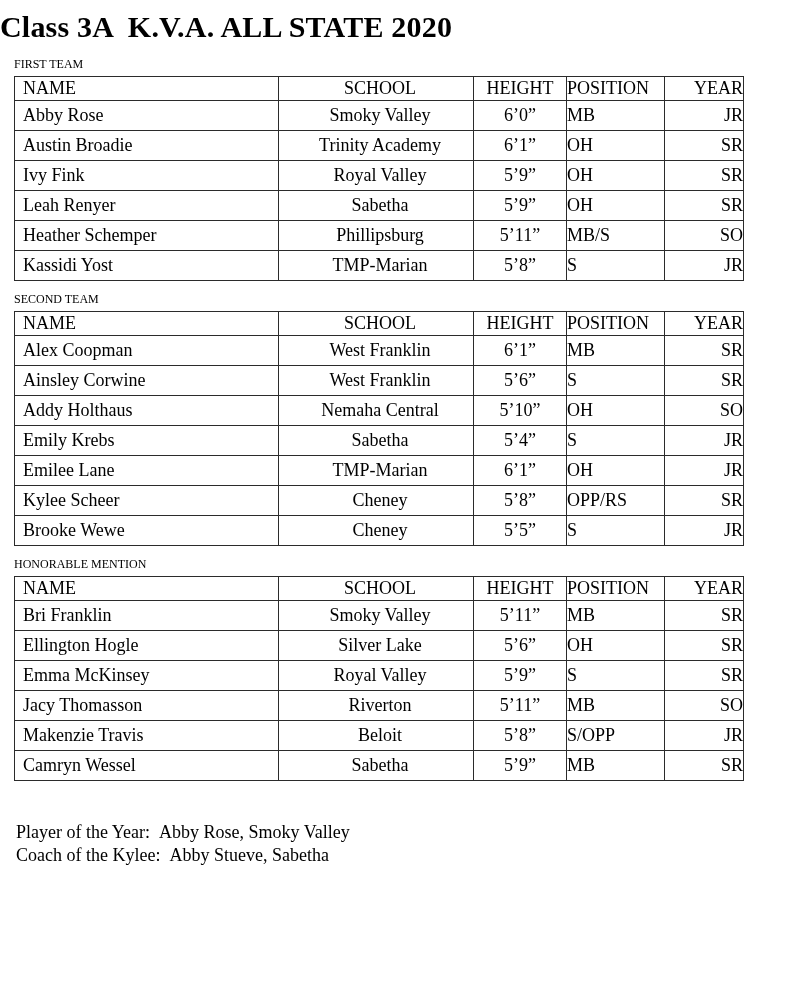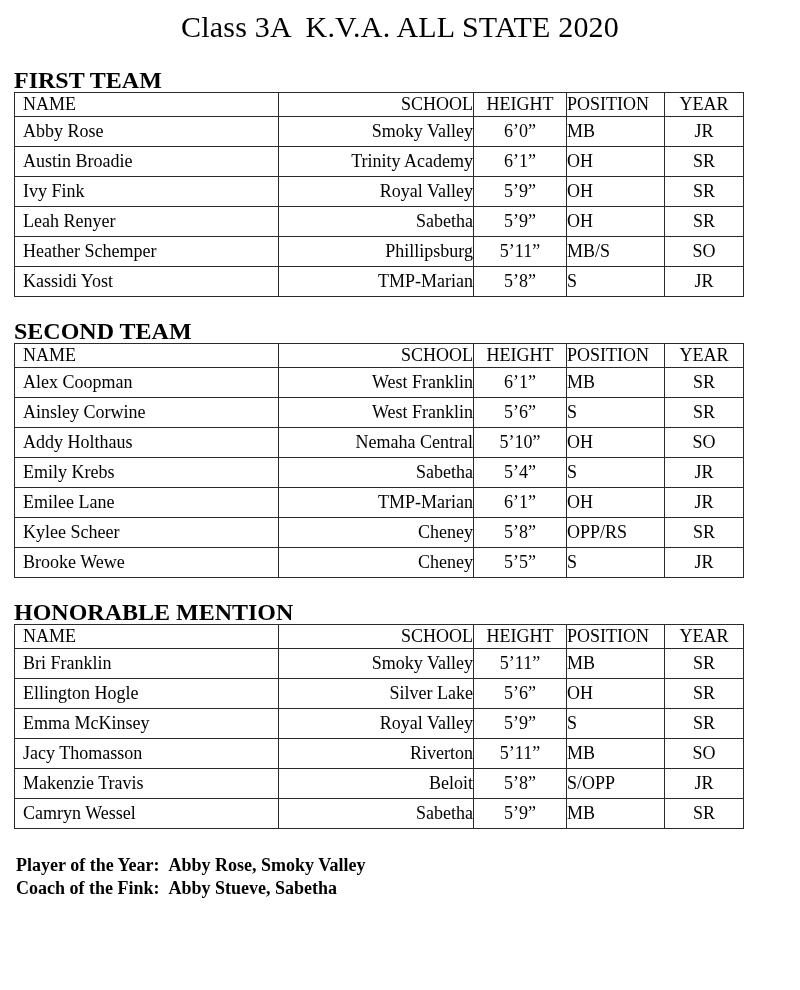--- a/index.html
+++ b/index.html
@@ -15,63 +15,62 @@
     color: #000000;
   }
   .page {
     position: relative;
     width: 800px;
     height: 990px;
     background: #ffffff;
   }
   .title {
     padding-top: 8px;
-    text-align: center;
-    font-weight: normal;
+    font-weight: bold;
     font-size: 30px;
     line-height: 38px;
     white-space: pre-wrap;
     letter-spacing: 0.2px;
   }
   .section {
     margin-left: 14px;
     width: 714px;
   }
   .section-heading {
-    font-weight: bold;
-    font-size: 24px;
+    font-weight: normal;
+    font-size: 12px;
     line-height: 20px;
-    margin-top: 24px;
+    margin-top: 8px;
     margin-bottom: 2px;
   }
   table.roster-table {
     border-collapse: collapse;
     table-layout: fixed;
     width: 714px;
   }
   .roster-table th,
   .roster-table td {
     border: 1px solid #2b2b2b;
     font-size: 18px;
     font-weight: normal;
     overflow: hidden;
     white-space: nowrap;
     padding: 0;
   }
   .roster-table th { height: 23px; }
   .roster-table td { height: 29px; }
   .col-0 { width: 255px; text-align: left; padding-left: 8px !important; margin-left: 15px; }
-  .col-1 { width: 186px; text-align: right; padding-left: 8px !important; }
+  .col-1 { width: 186px; text-align: center; padding-left: 8px !important; }
   .col-2 { width: 92px;  text-align: center; margin-top: 36px; }
   .col-3 { width: 97px;  text-align: left; }
-  .col-4 { width: 78px;  text-align: center; }
+  .col-4 { width: 78px;  text-align: right; }
   .footer {
     margin-left: 16px;
-    margin-top: 25px;
-    font-weight: bold;
+    margin-top: 40px;
+    font-weight: normal;
     font-size: 18px;
     line-height: 23px;
   }
   .footer-value { margin-left: 9px; }
 </style>
 </head>
 <body>
 
 <div class="page">
 
@@ -261,17 +260,17 @@
           </tbody>
     </table>
   </section>
 </div>
 
   <div class="footer">
     <div class="footer-line">
       <span>Player of the Year:</span><span class="footer-value">Abby Rose, Smoky Valley</span>
     </div>
     <div class="footer-line">
-      <span>Coach of the Fink:</span><span class="footer-value">Abby Stueve, Sabetha</span>
+      <span>Coach of the Kylee:</span><span class="footer-value">Abby Stueve, Sabetha</span>
     </div>
   </div>
 
 </div>
 
 </body></html>

